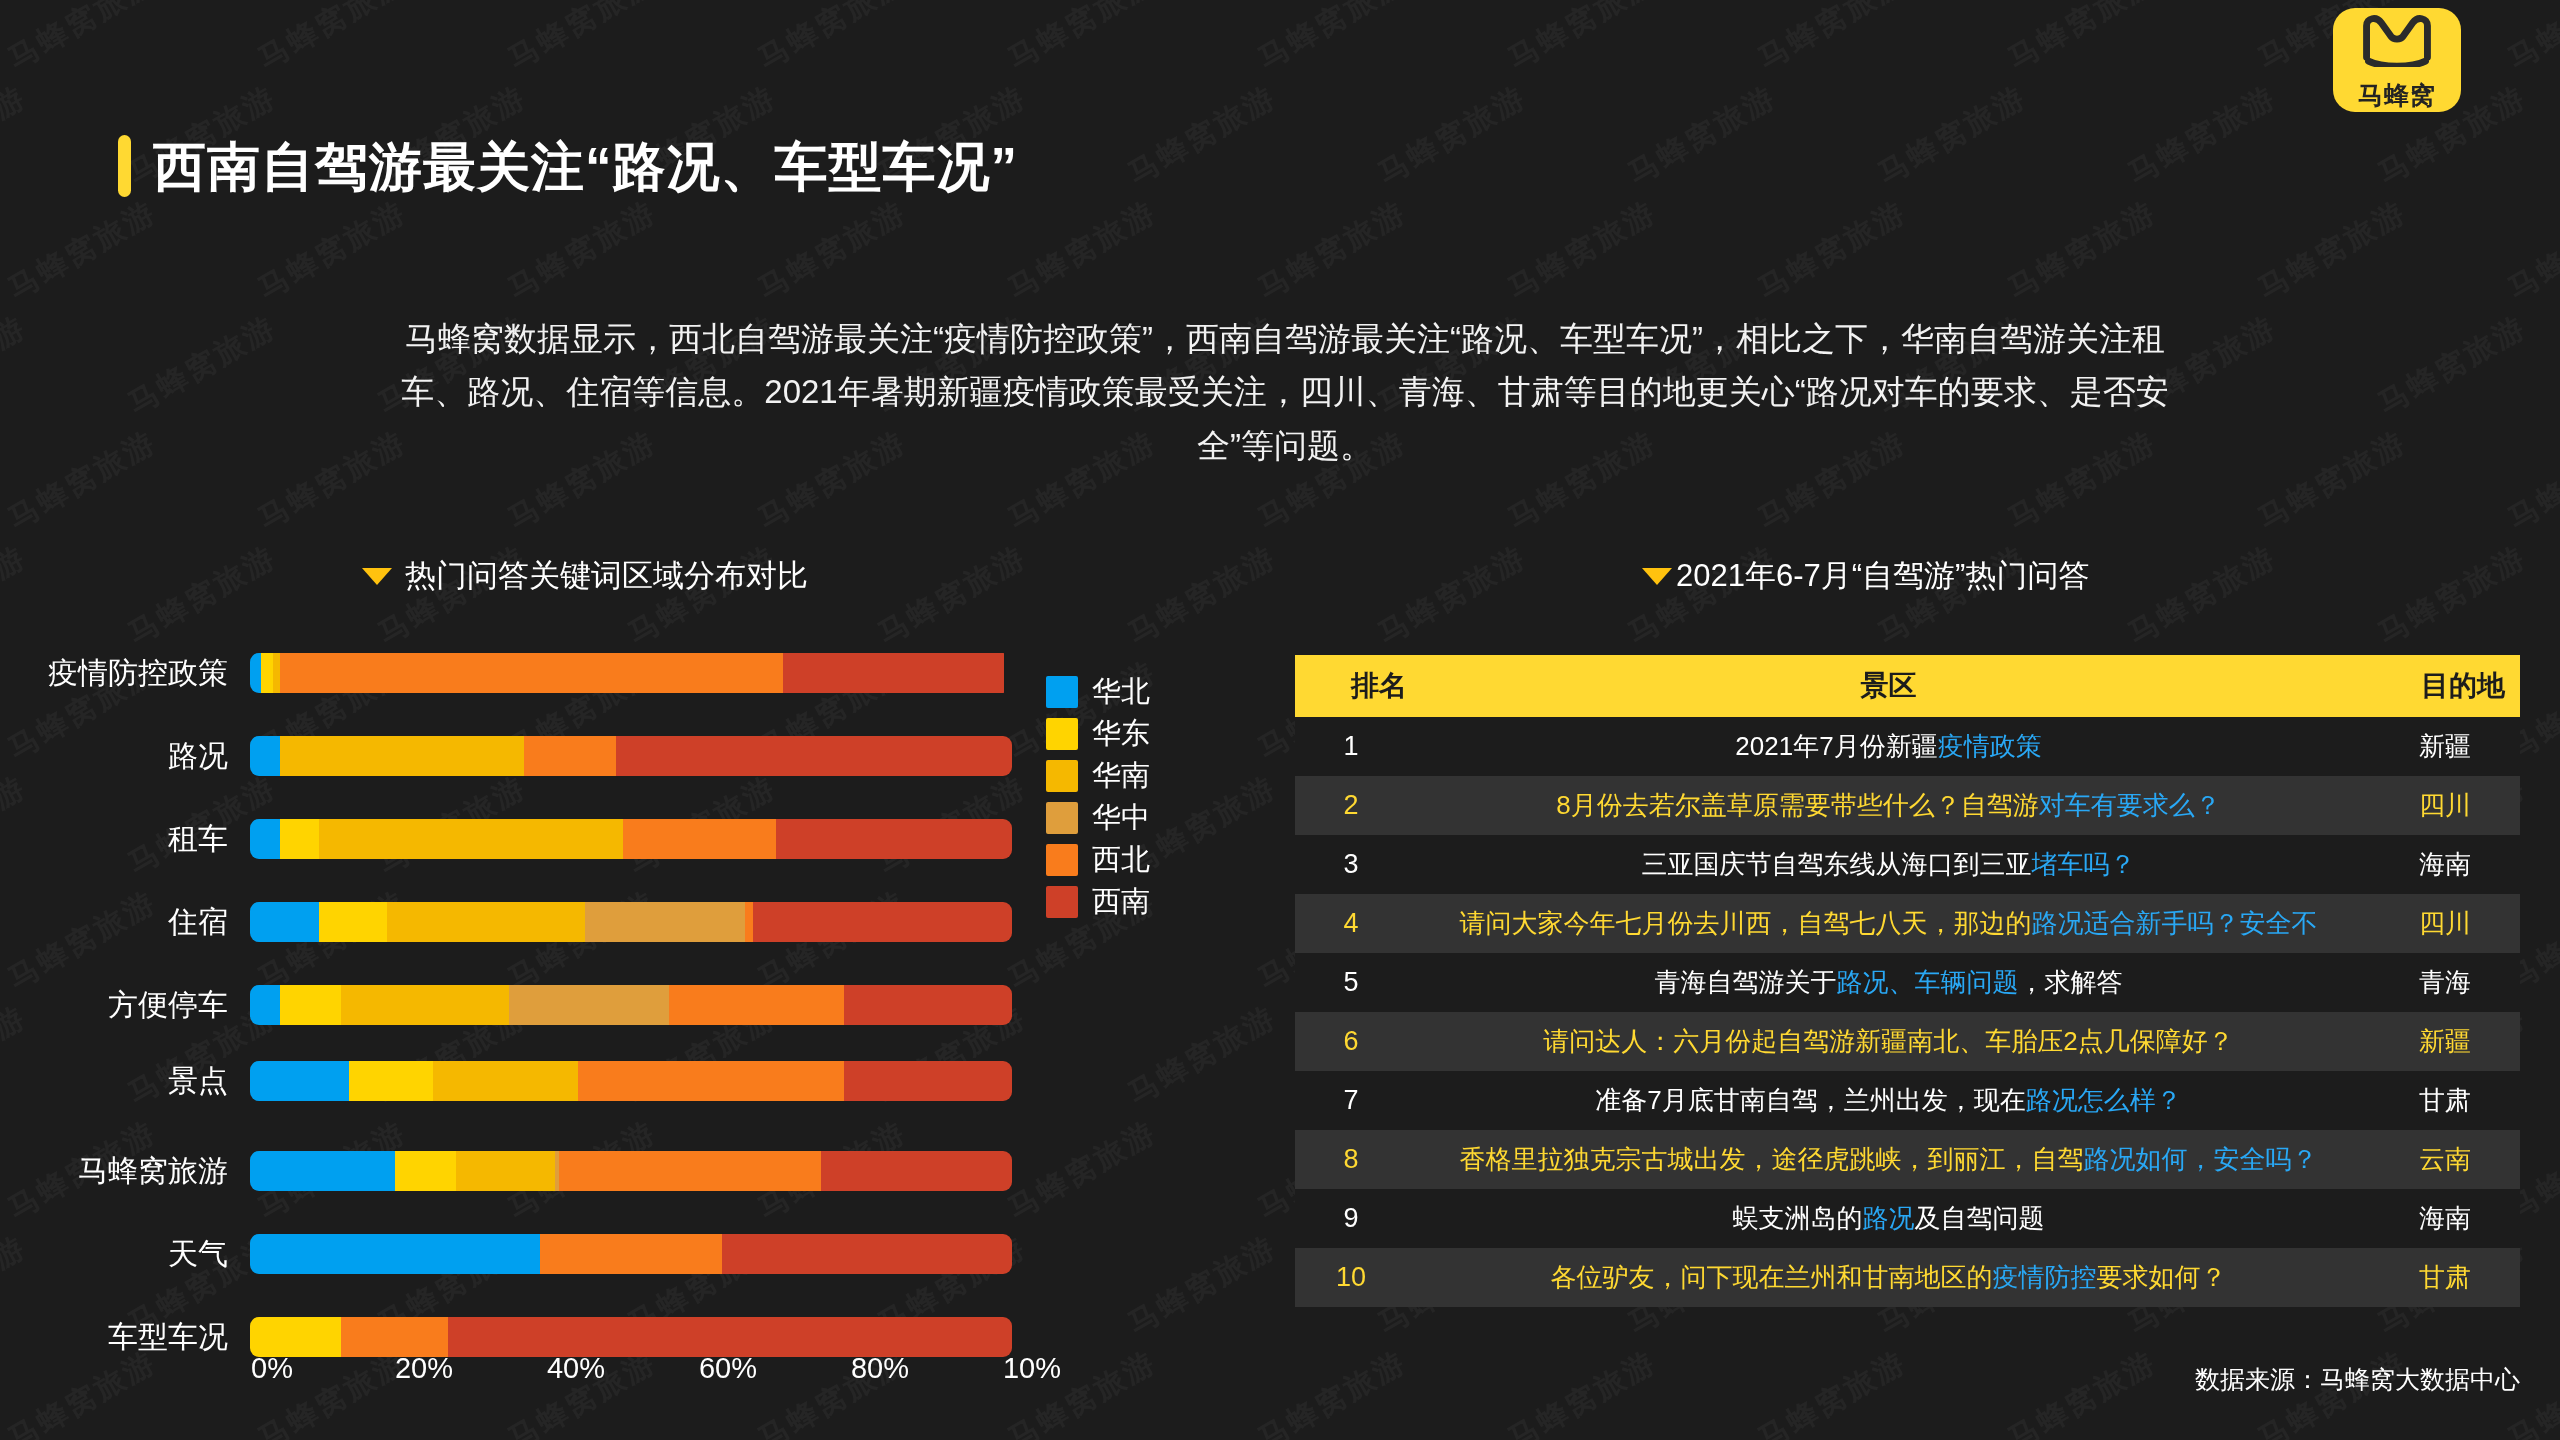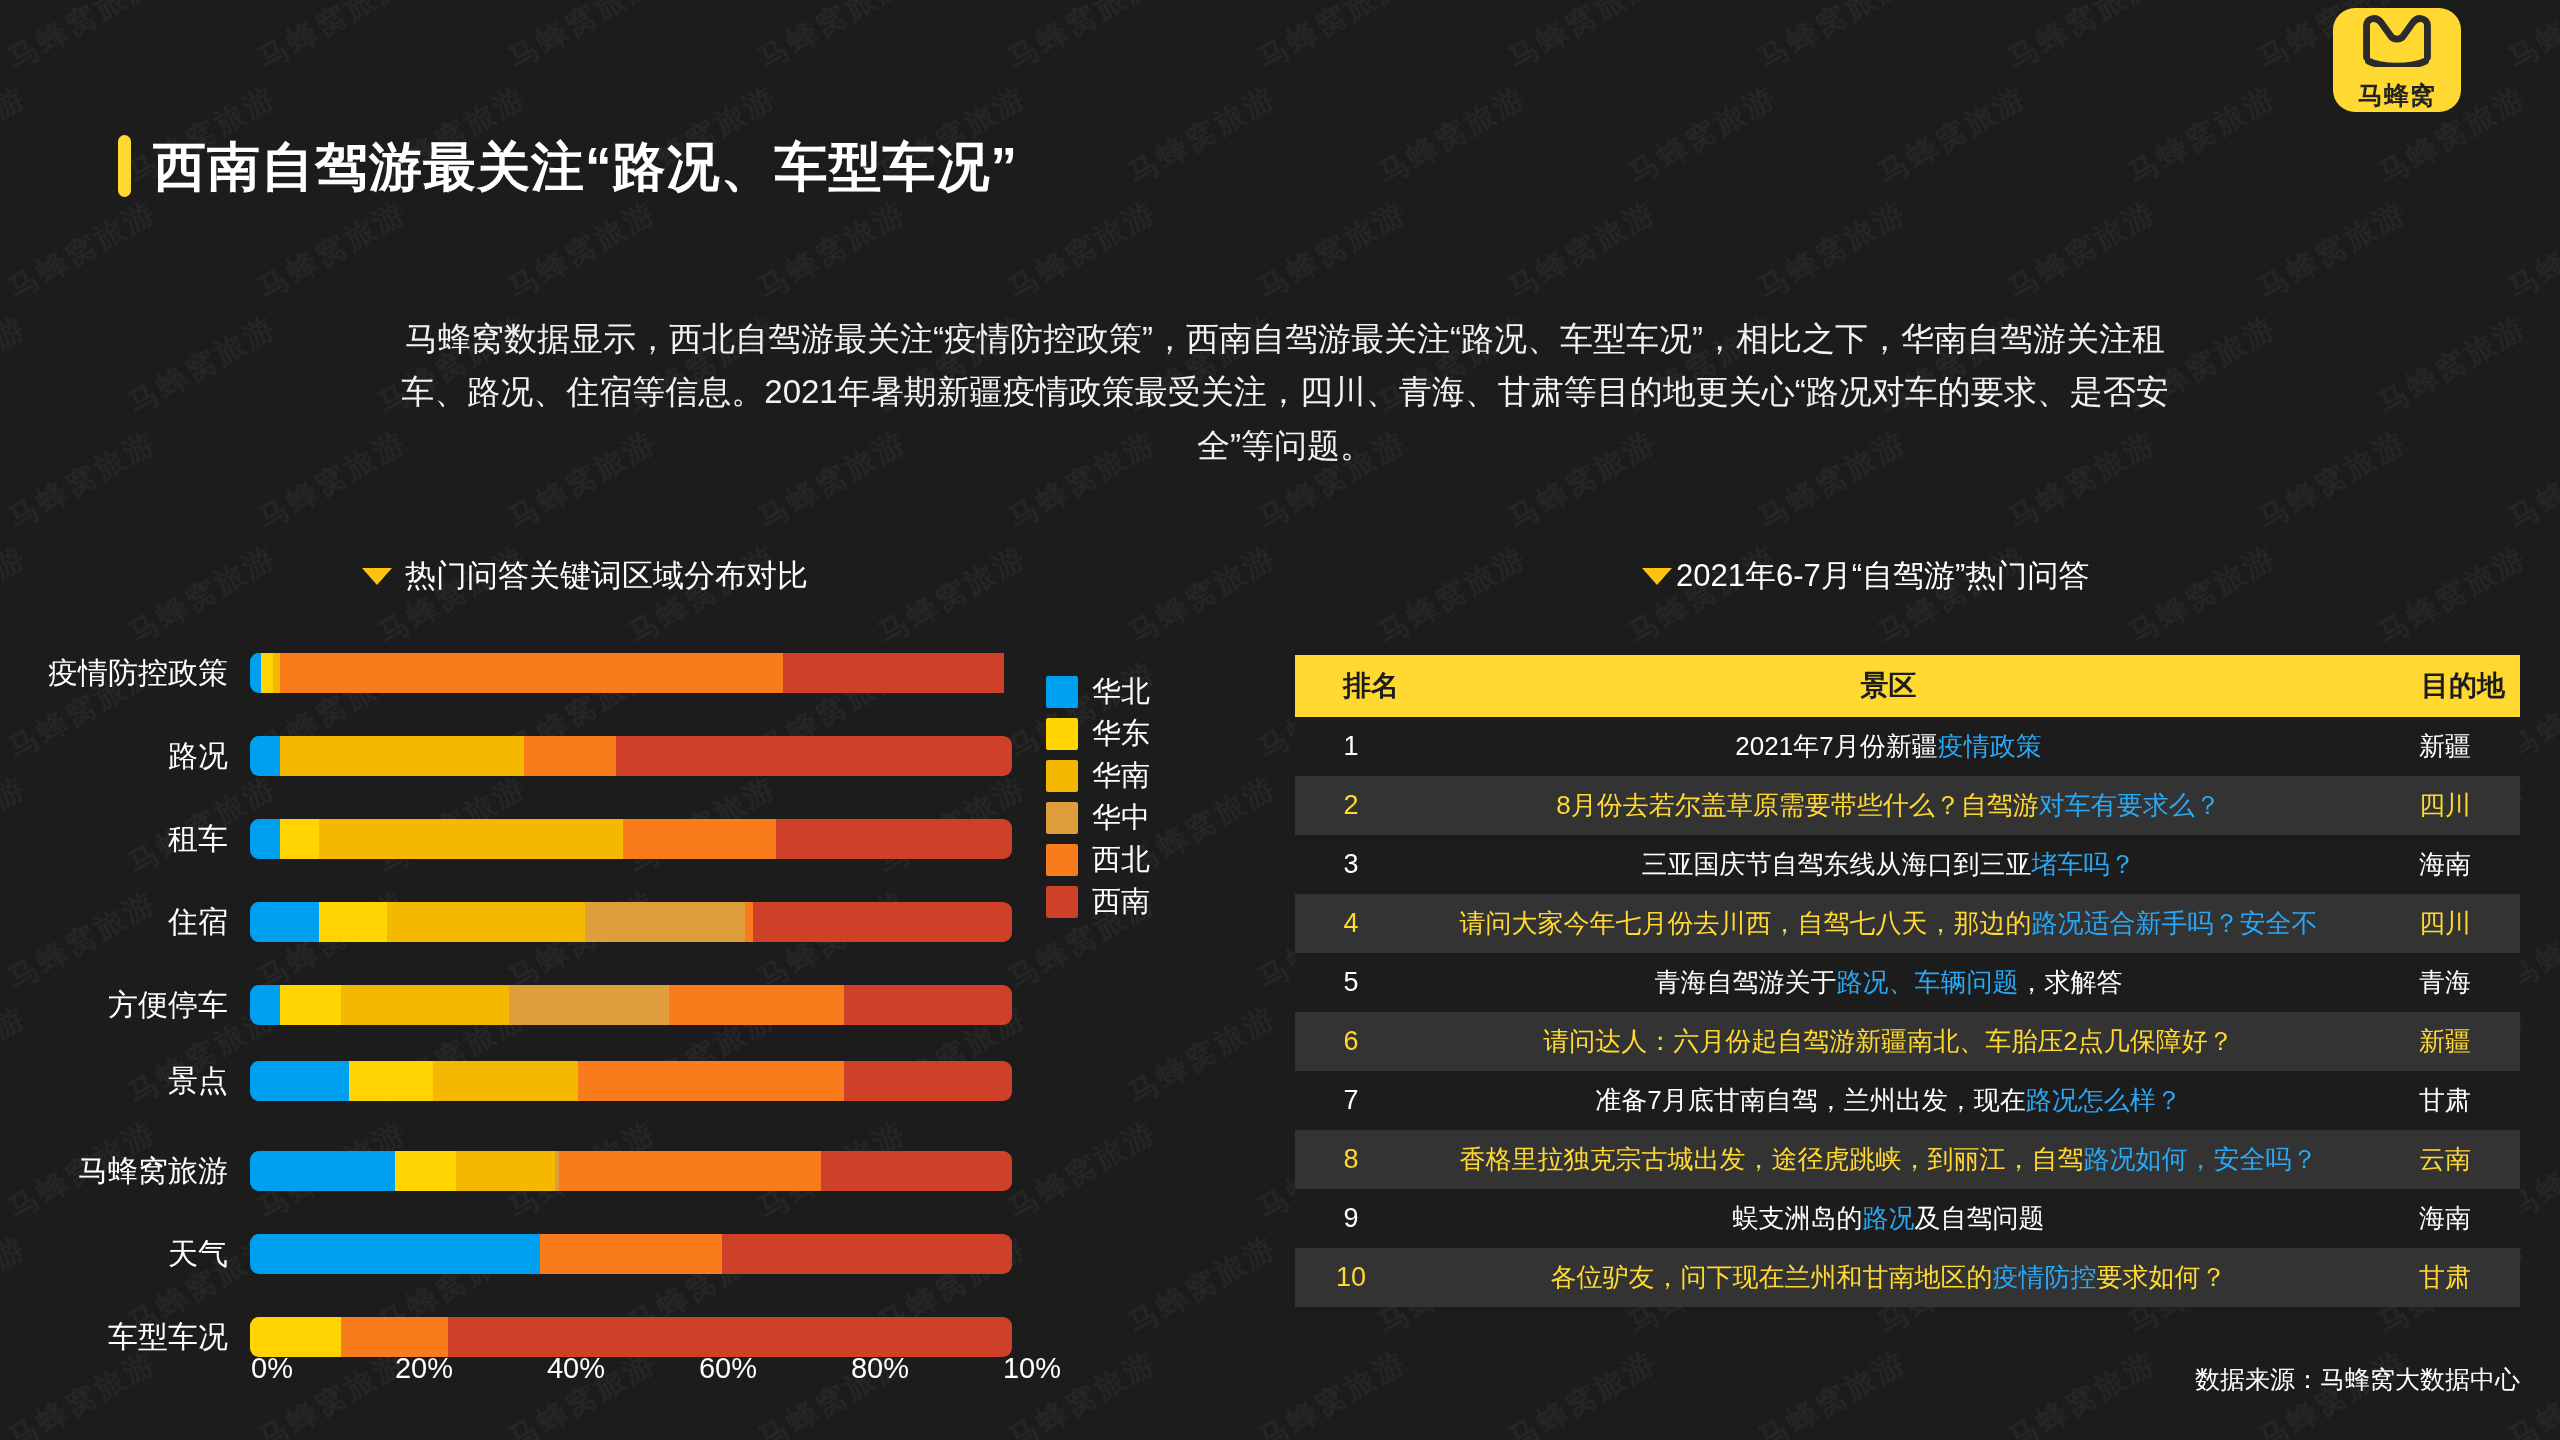--- a/index.html
+++ b/index.html
@@ -187,21 +187,21 @@
   .th {
     color: #1c1c1c;
     font-size: 28px;
     font-weight: 700;
   }
   .col-rank  { width: 112px; text-align: center; flex: 0 0 112px; }
   .col-spot  { flex: 1 1 auto; text-align: center; padding: 0 10px; }
   .col-dest  { width: 150px; text-align: center; flex: 0 0 150px; }
   #table-header-row .col-spot { text-align: center; }
   #table-header-row .col-dest { text-align: right; padding-right: 15px; }
-  #table-header-row .col-rank { text-align: center; padding-left: 40px; }
+  #table-header-row .col-rank { text-align: right; padding-left: 40px; }
 
   .tr {
     height: 59px;
     display: flex; align-items: center;
   }
   .tr.odd  { background: #1c1c1c; }
   .tr.even { background: #333333; }
   .td {
     font-size: 26px;
     line-height: 1.1;

